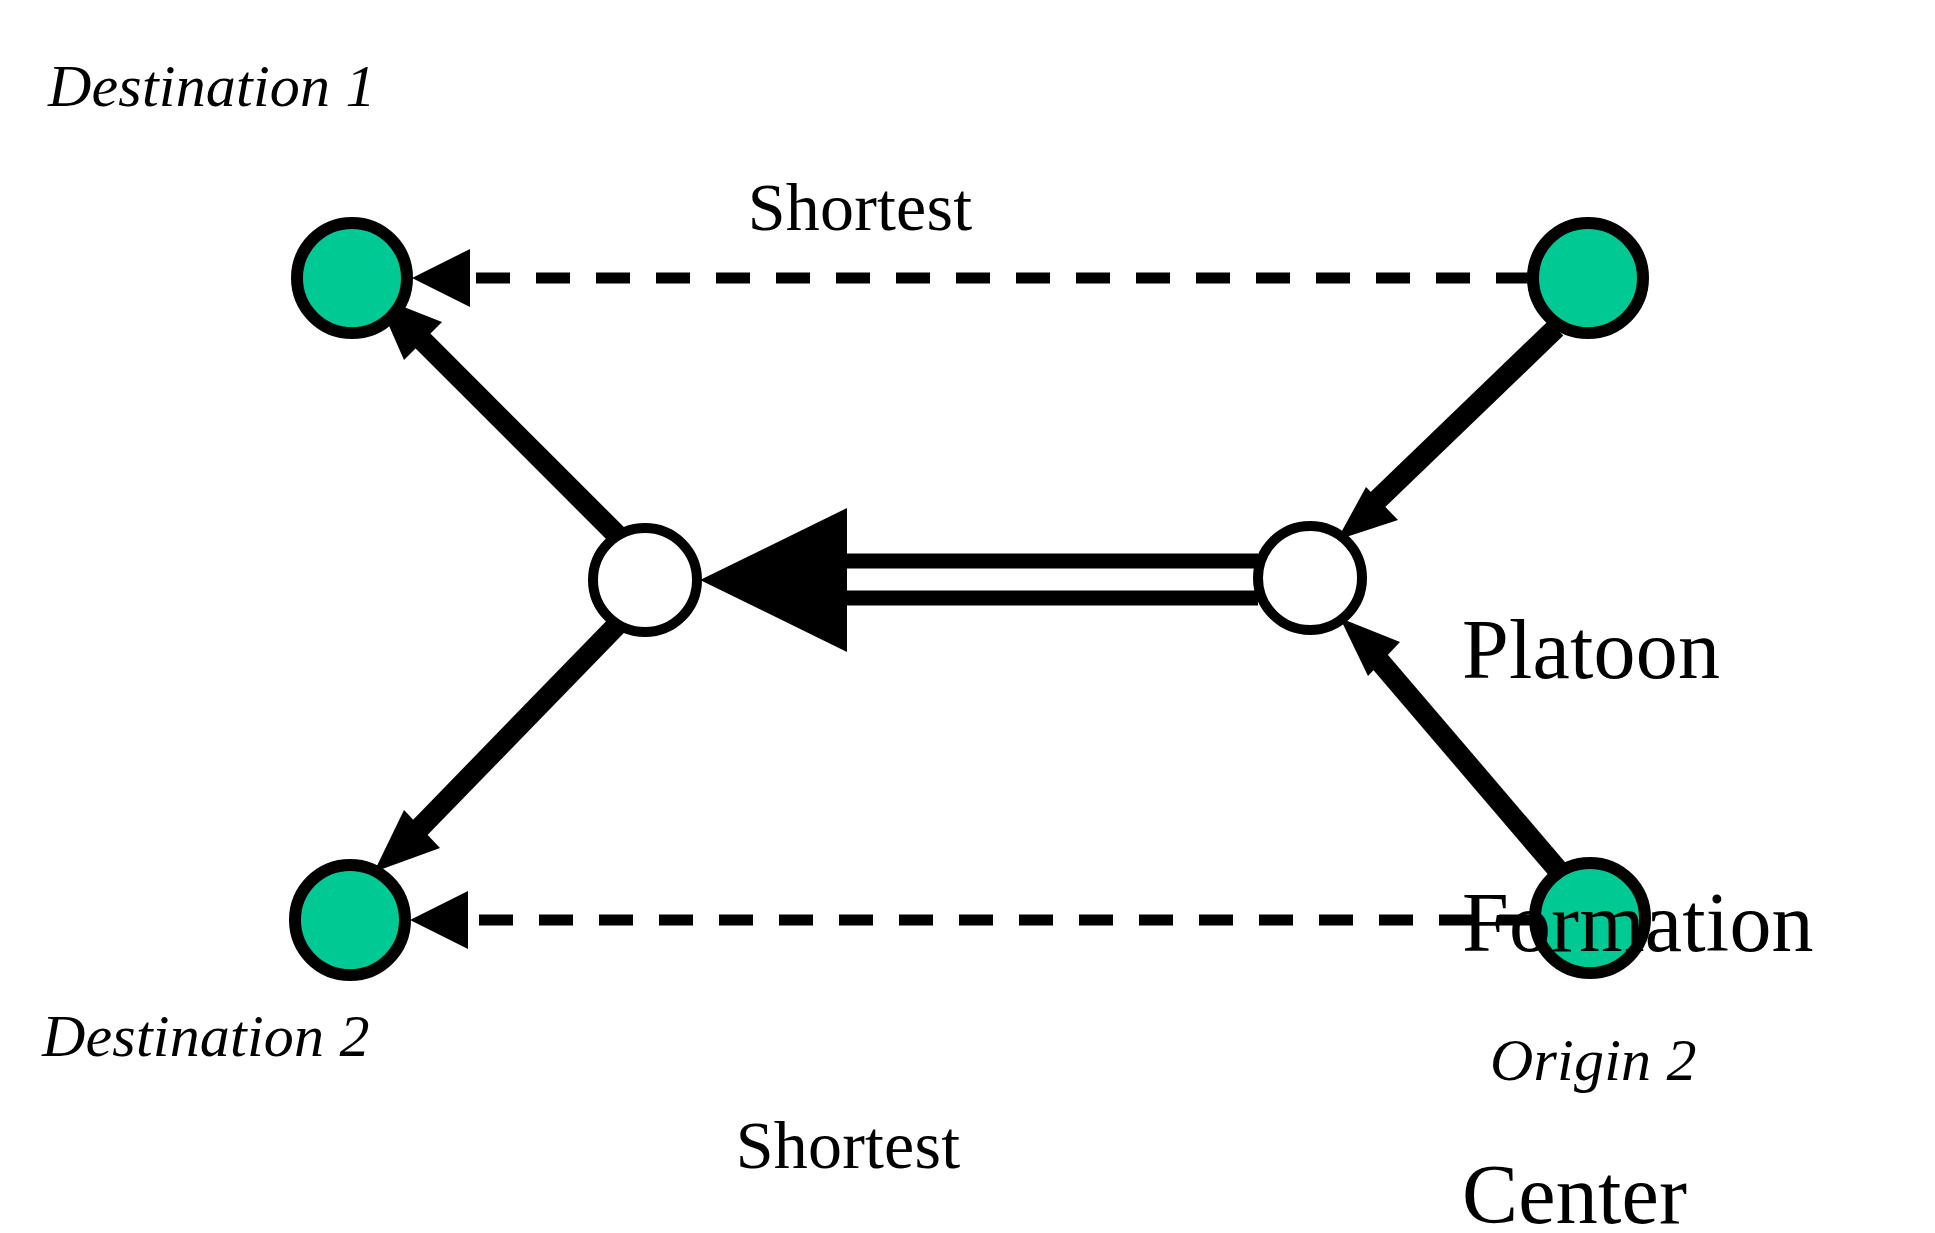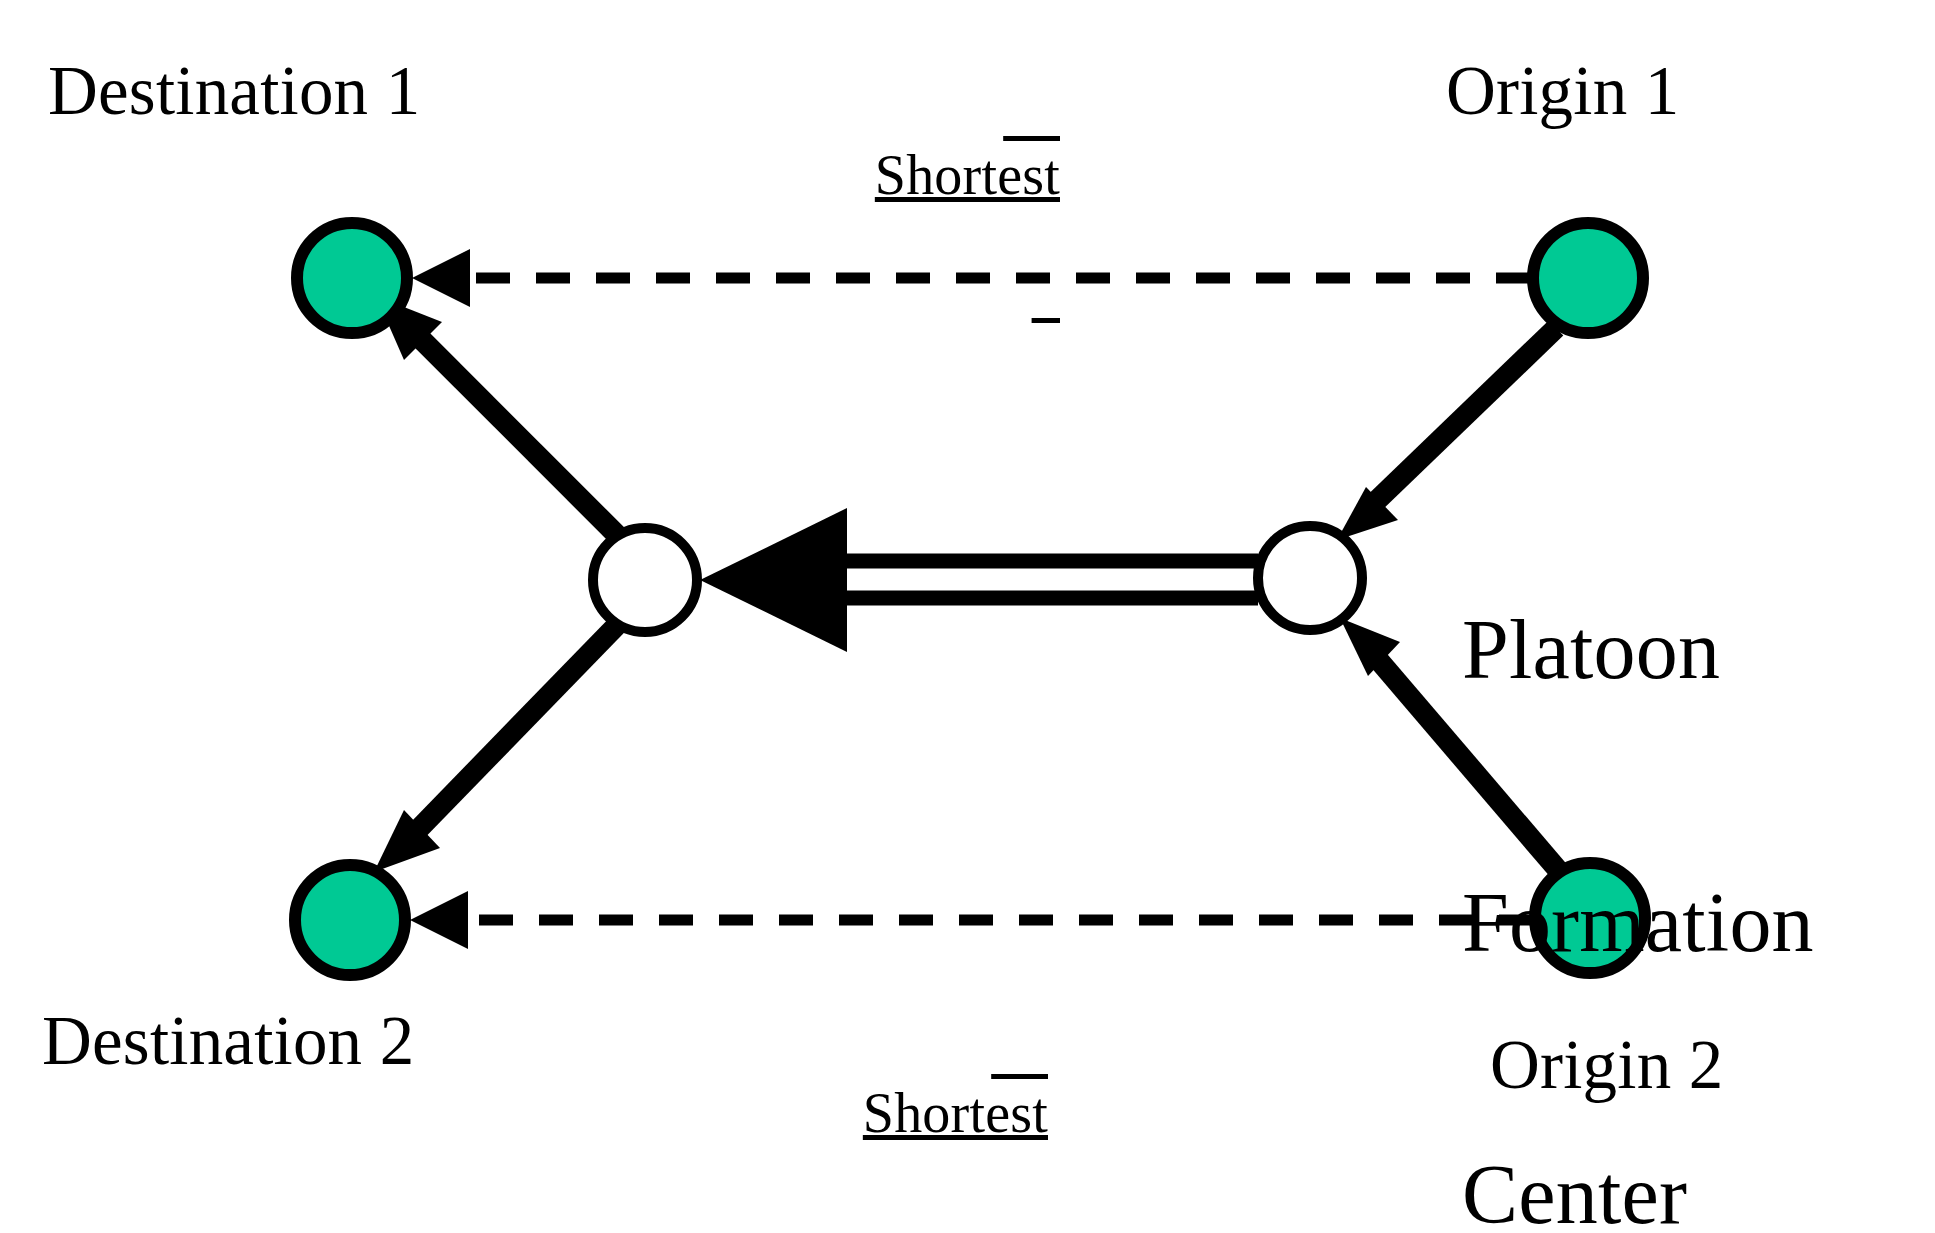--- a/index.html
+++ b/index.html
@@ -24,22 +24,22 @@
   }
   .lbl {
     position: absolute;
     color: #000000;
     font-family: "Liberation Serif", "DejaVu Serif", serif;
     font-weight: 400;
     white-space: pre;
     line-height: 1.08;
     letter-spacing: 0.2px;
   }
-  .lbl-big { font-size: 69px; }
-  .lbl-multi { font-size: 56px; text-align: right; text-decoration: underline; }
+  .lbl-big { font-size: 60px; font-style: italic; }
+  .lbl-multi { font-size: 68px; text-align: center; }
   .lbl-right { font-size: 84px; text-align: left; }
 </style>
 </head>
 <body>
 
 <div id="stage">
 
   <svg id="diagram-svg" viewBox="0 0 1935 1233">
 
     <g>
@@ -87,21 +87,20 @@
     <circle cx="1310" cy="578" r="52" fill="#ffffff" stroke="#000000" stroke-width="10"></circle>
 
   </svg>
 
   <div class="lbl lbl-big" style="left:48px; top:54px;">Destination 1</div>
 
   <div class="lbl lbl-multi" style="left:660px; top:24px; width:400px;">
     <div>Shortest</div>
   </div>
 
-  <div class="lbl lbl-big" style="left:1446px; top:54px;">Origin 1</div>
 
   <div class="lbl lbl-right" style="left:1462px; top:424px; width:480px;">
     <div>Platoon</div>
     <div>Formation</div>
     <div>Center</div>
   </div>
 
 
   <div class="lbl lbl-big" style="left:42px; top:1004px;">Destination 2</div>
 

